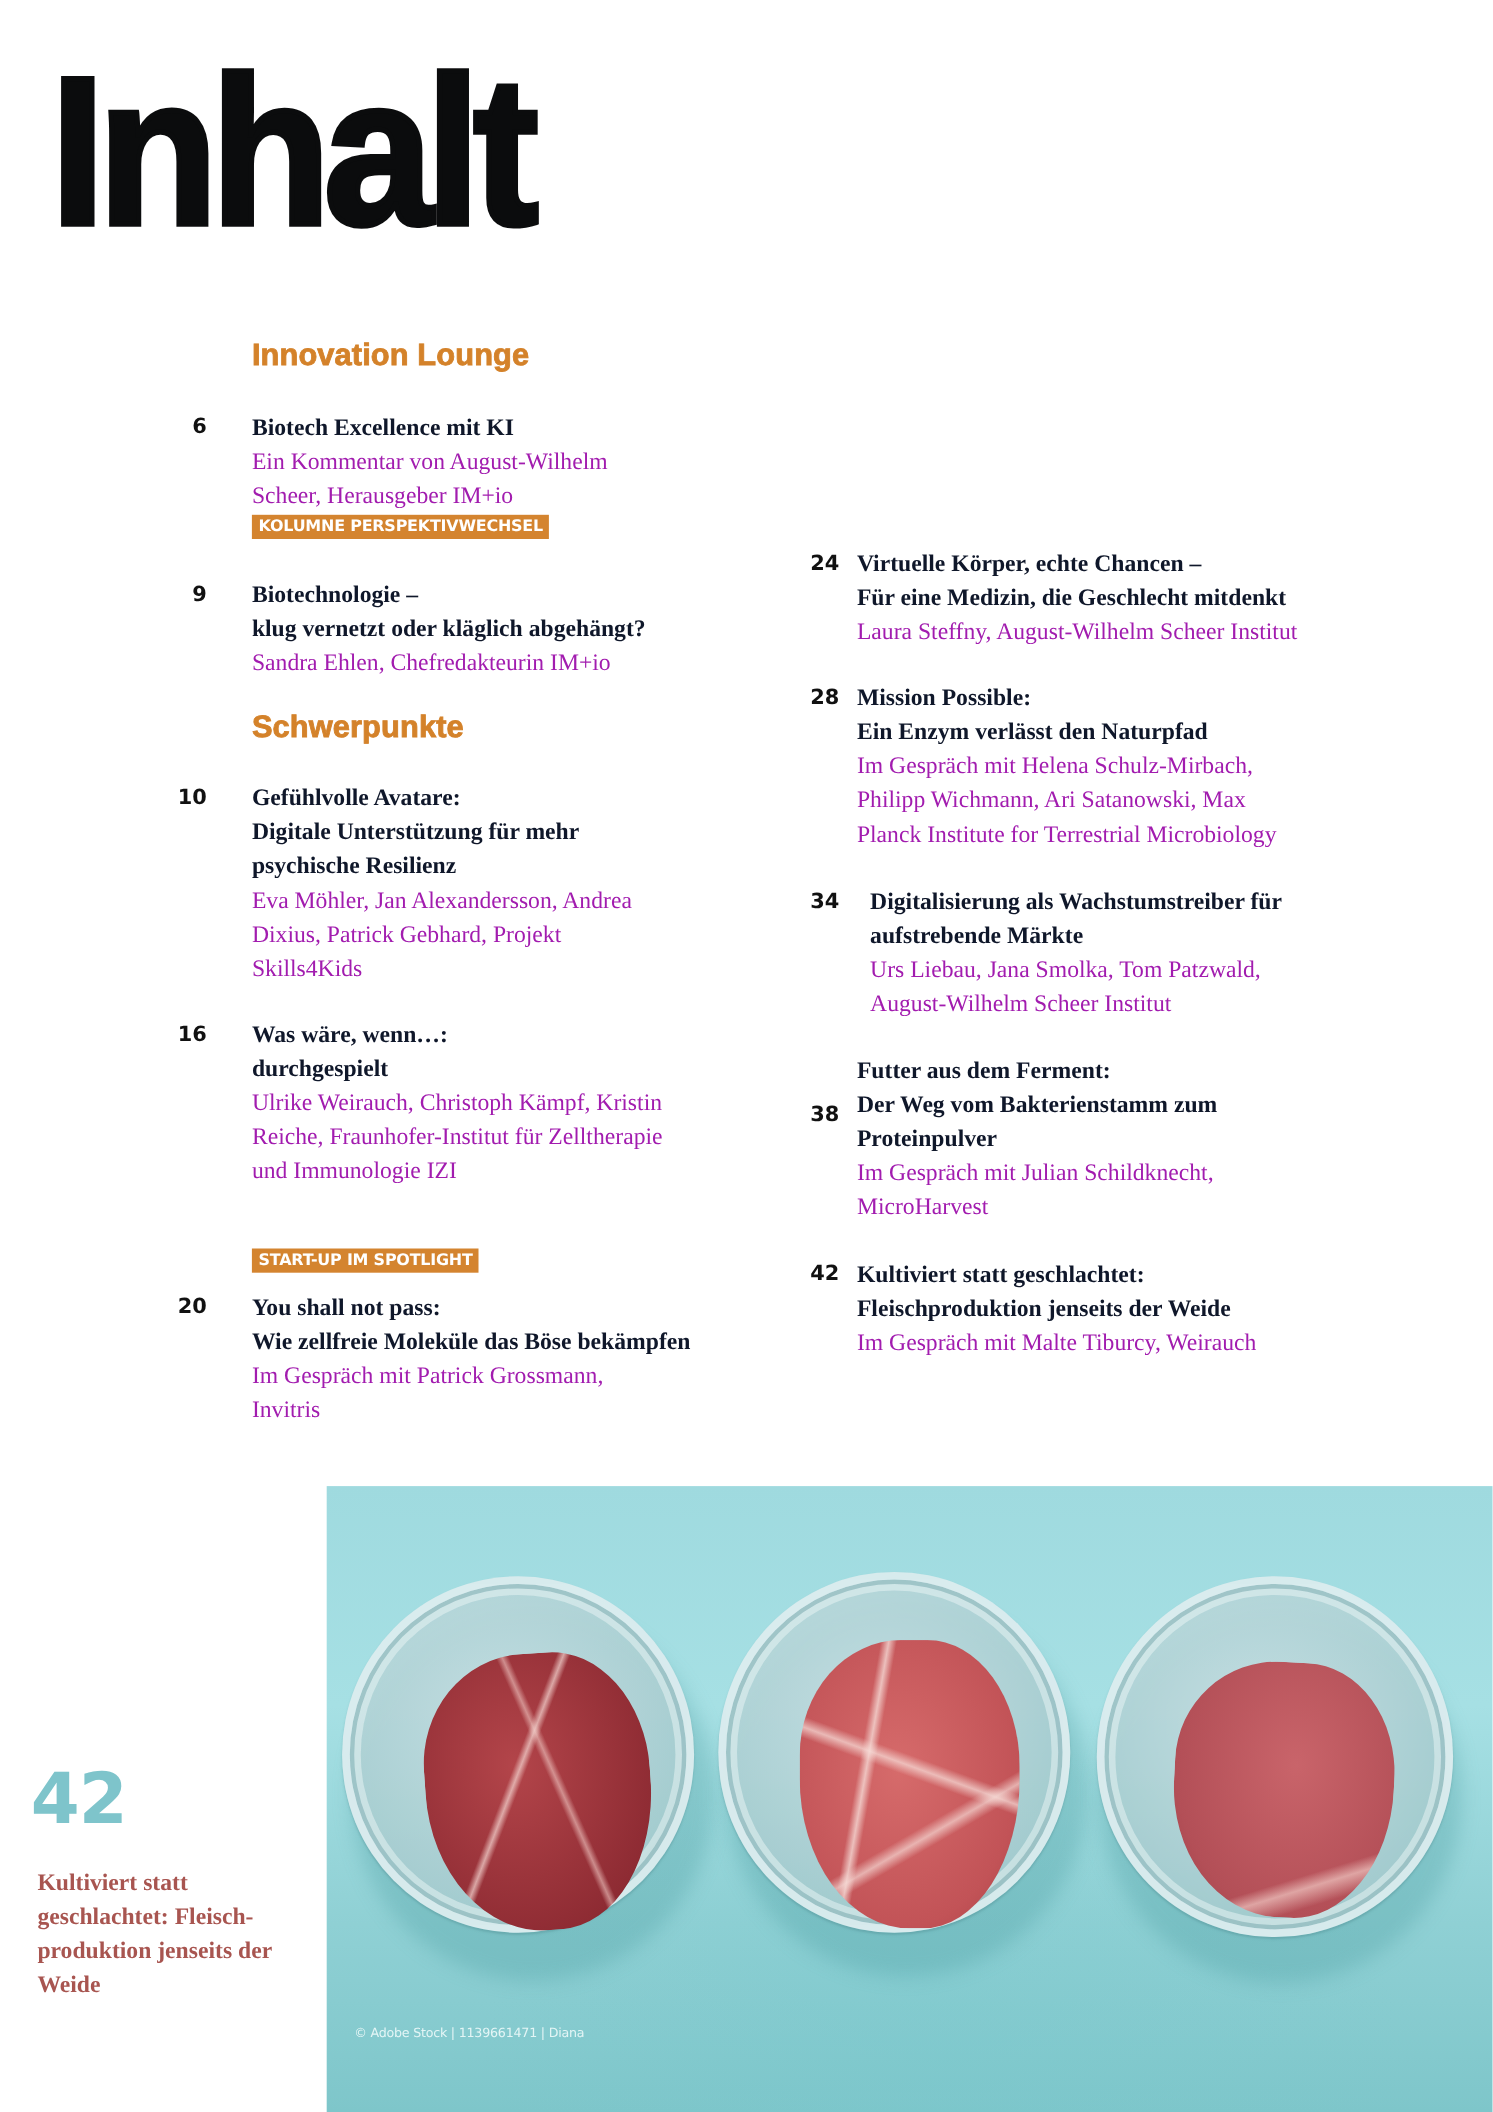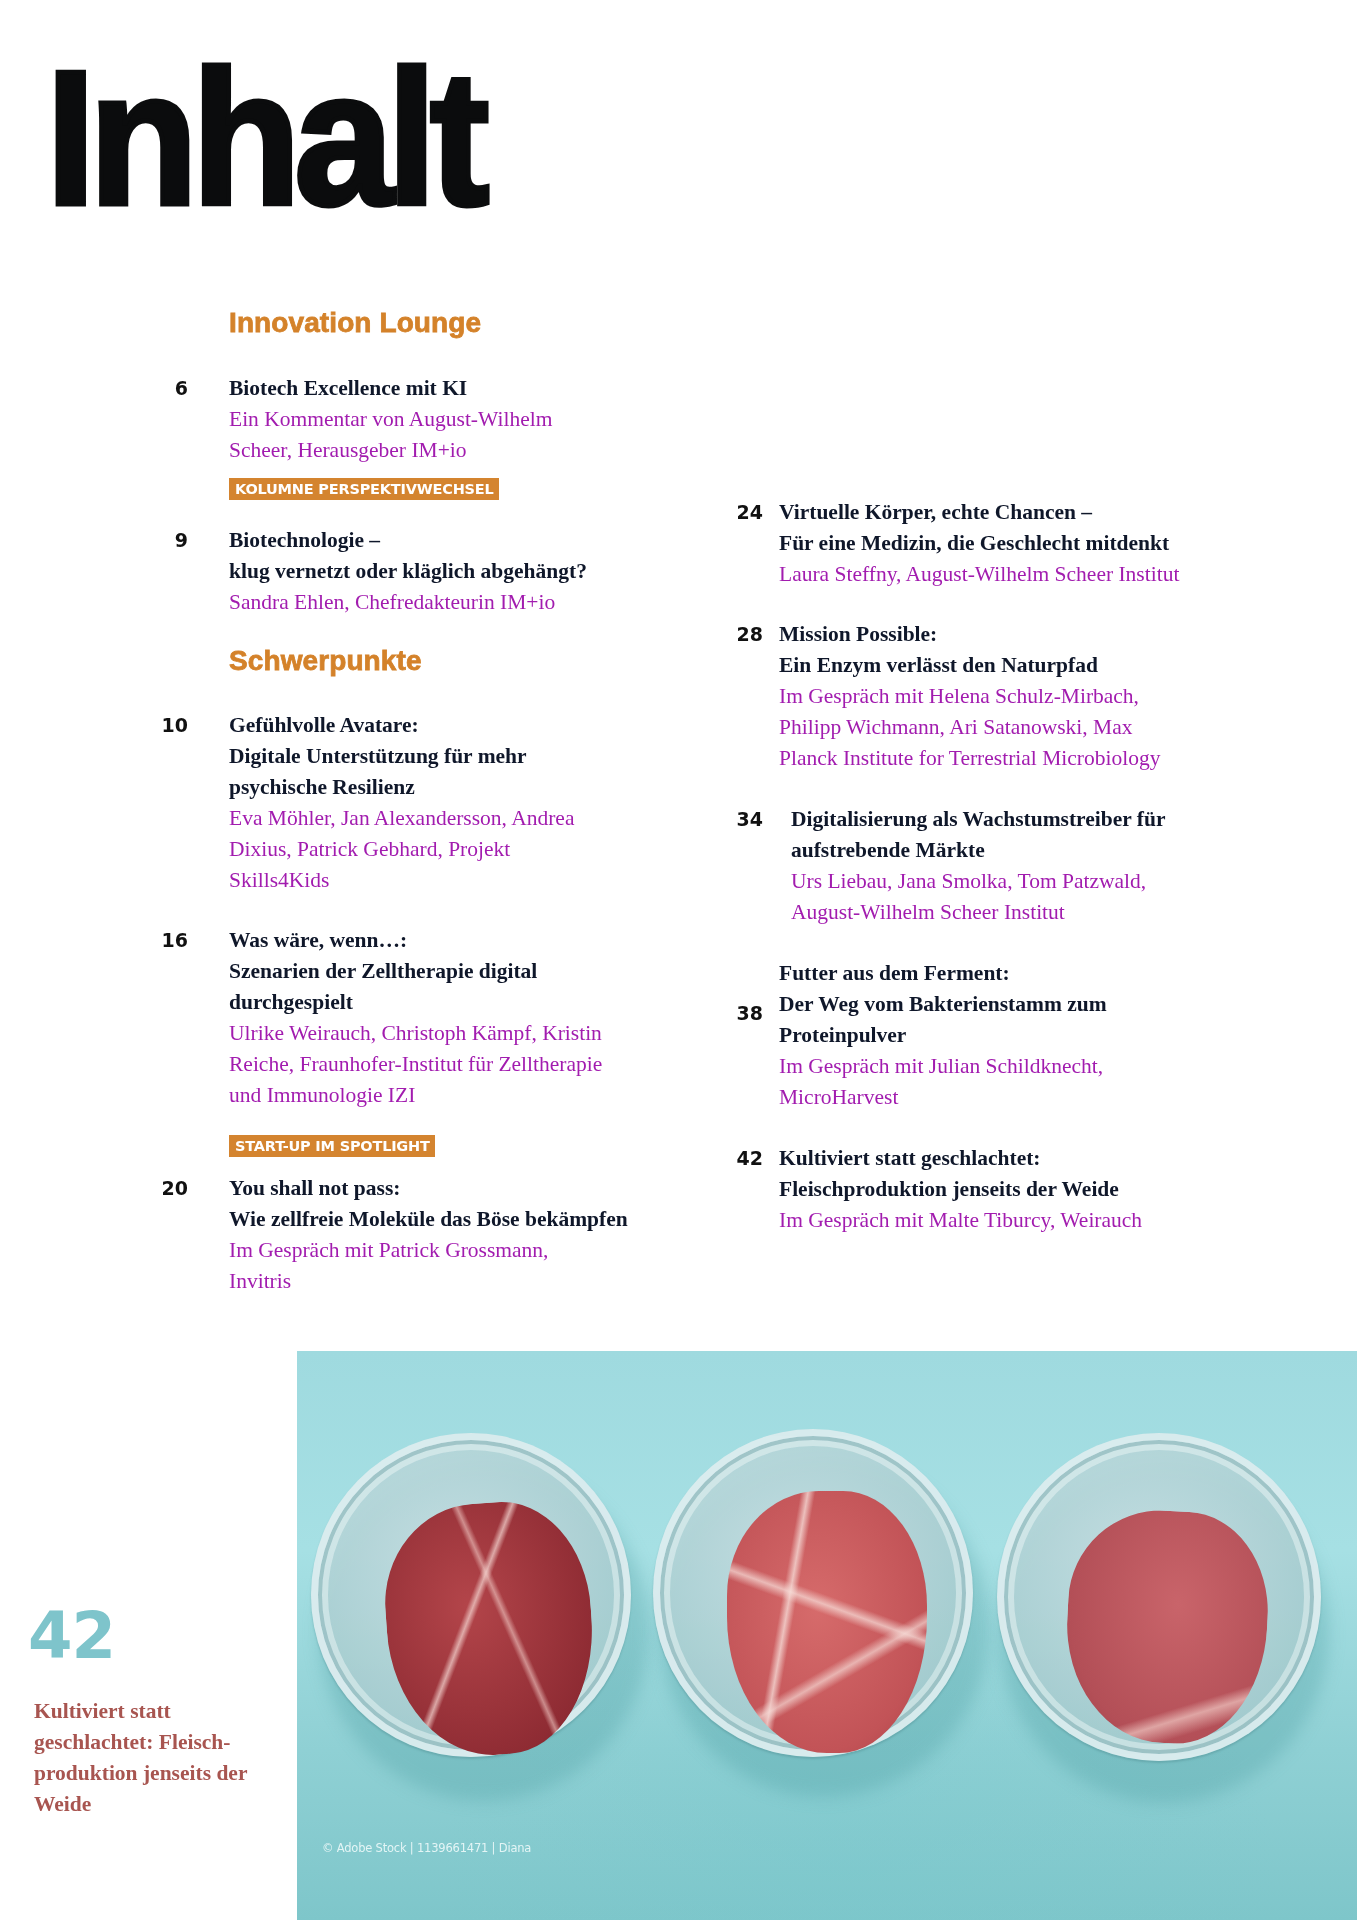--- a/index.html
+++ b/index.html
@@ -127,21 +127,21 @@
 
 <div class="entry left-col">
   <div class="num" style="top:373px;">6</div>
   <div class="lines" style="top:373px;">
     <div class="line b">Biotech Excellence mit KI</div>
     <div class="line r">Ein Kommentar von August-Wilhelm</div>
     <div class="line r">Scheer, Herausgeber IM+io</div>
   </div>
 </div>
 
-<div class="abs badge" style="left:229px; top:478px;">KOLUMNE PERSPEKTIVWECHSEL</div>
+<div class="abs badge" style="left:229px; top:468px;">KOLUMNE PERSPEKTIVWECHSEL</div>
 
 <div class="entry left-col">
   <div class="num" style="top:525px;">9</div>
   <div class="lines" style="top:525px;">
     <div class="line b">Biotechnologie –</div>
     <div class="line b">klug vernetzt oder kläglich abgehängt?</div>
     <div class="line r">Sandra Ehlen, Chefredakteurin IM+io</div>
   </div>
 </div>
 
@@ -156,21 +156,20 @@
     <div class="line r">Eva Möhler, Jan Alexandersson, Andrea</div>
     <div class="line r">Dixius, Patrick Gebhard, Projekt</div>
     <div class="line r">Skills4Kids</div>
   </div>
 </div>
 
 <div class="entry left-col">
   <div class="num" style="top:925px;">16</div>
   <div class="lines" style="top:925px;">
     <div class="line b">Was wäre, wenn…:</div>
-    <div class="line b">Szenarien der Zelltherapie digital</div>
     <div class="line b">durchgespielt</div>
     <div class="line r">Ulrike Weirauch, Christoph Kämpf, Kristin</div>
     <div class="line r">Reiche, Fraunhofer-Institut für Zelltherapie</div>
     <div class="line r">und Immunologie IZI</div>
   </div>
 </div>
 
 <div class="abs badge" style="left:229px; top:1135px;">START-UP IM SPOTLIGHT</div>
 
 <div class="entry left-col">

